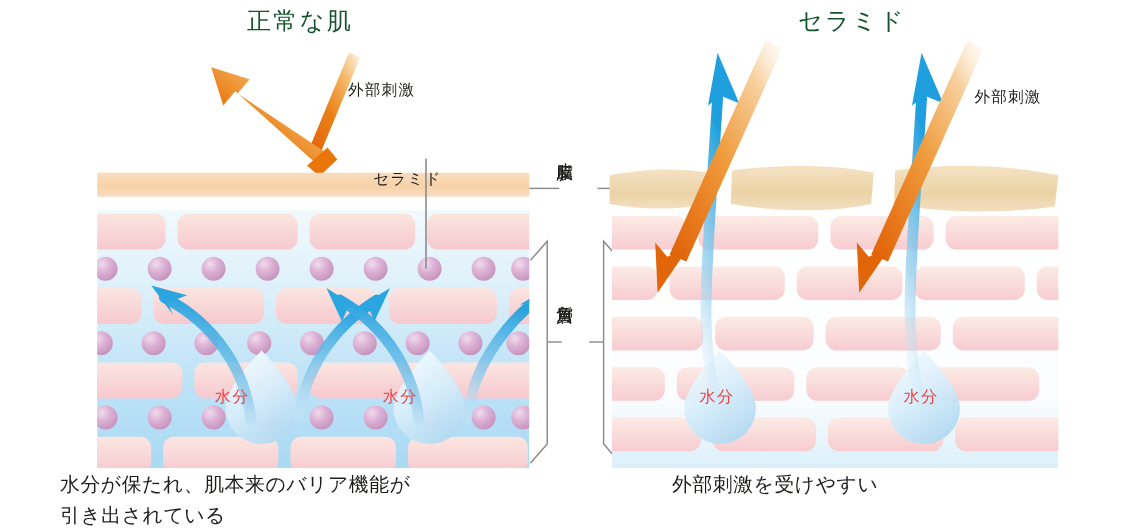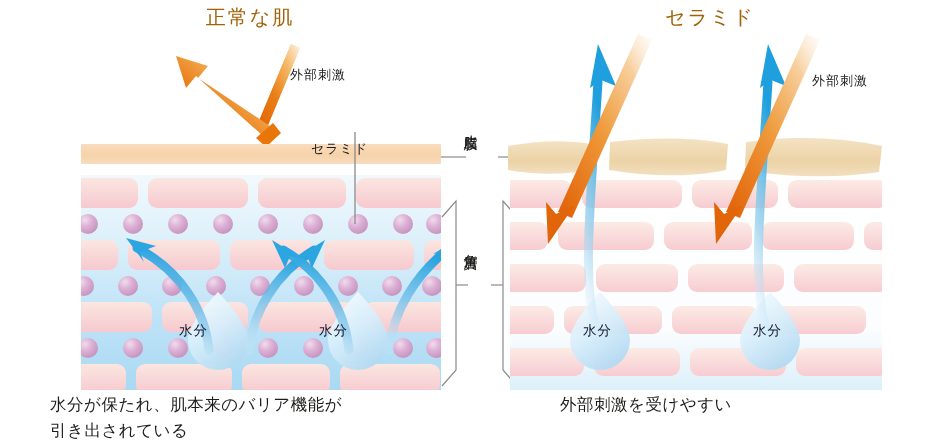--- a/index.html
+++ b/index.html
@@ -1,25 +1,25 @@
 <!DOCTYPE html>
 <html><head>
 <meta charset="utf-8">
 <style>
   html,body{margin:0;padding:0;background:#ffffff;}
   body{width:940px;height:442px;position:relative;overflow:hidden;
        font-family:"Liberation Sans","DejaVu Sans",sans-serif;color:#1a1a1a;}
   .abs{position:absolute;}
-  .title{font-size:20px;font-weight:400;letter-spacing:2px;text-align:center;color:#a16207;}
+  .title{font-size:20px;font-weight:400;letter-spacing:2px;text-align:center;color:#14532d;}
   .lbl{font-size:13px;letter-spacing:1px;color:#1d1d1b;white-space:nowrap;margin-top:20px;}
   .caption{font-size:16.5px;line-height:1.55;text-align:left;color:#1d1d1b;letter-spacing:.5px;}
   .vlabel{font-size:14px;line-height:1.22;letter-spacing:1px;color:#1d1d1b;
           writing-mode:vertical-rl;text-orientation:upright;}
   .panel{position:absolute;overflow:hidden;}
-  .drop-text{font-size:13.5px;color:#0f172a;letter-spacing:1px;}
+  .drop-text{font-size:13.5px;color:#ef4444;letter-spacing:1px;}
   svg{display:block;overflow:visible;}
 </style>
 </head>
 <body>
 
 <div class="abs title" style="left:170px;top:4px;width:160px;">正常な肌</div>
 <div class="abs title" style="left:630px;top:4px;width:160px;">セラミド</div>
 
 <div class="panel" style="left:0px;top:30px;width:470px;height:360px;">
   <svg width="470" height="360" viewBox="0 0 470 360">

